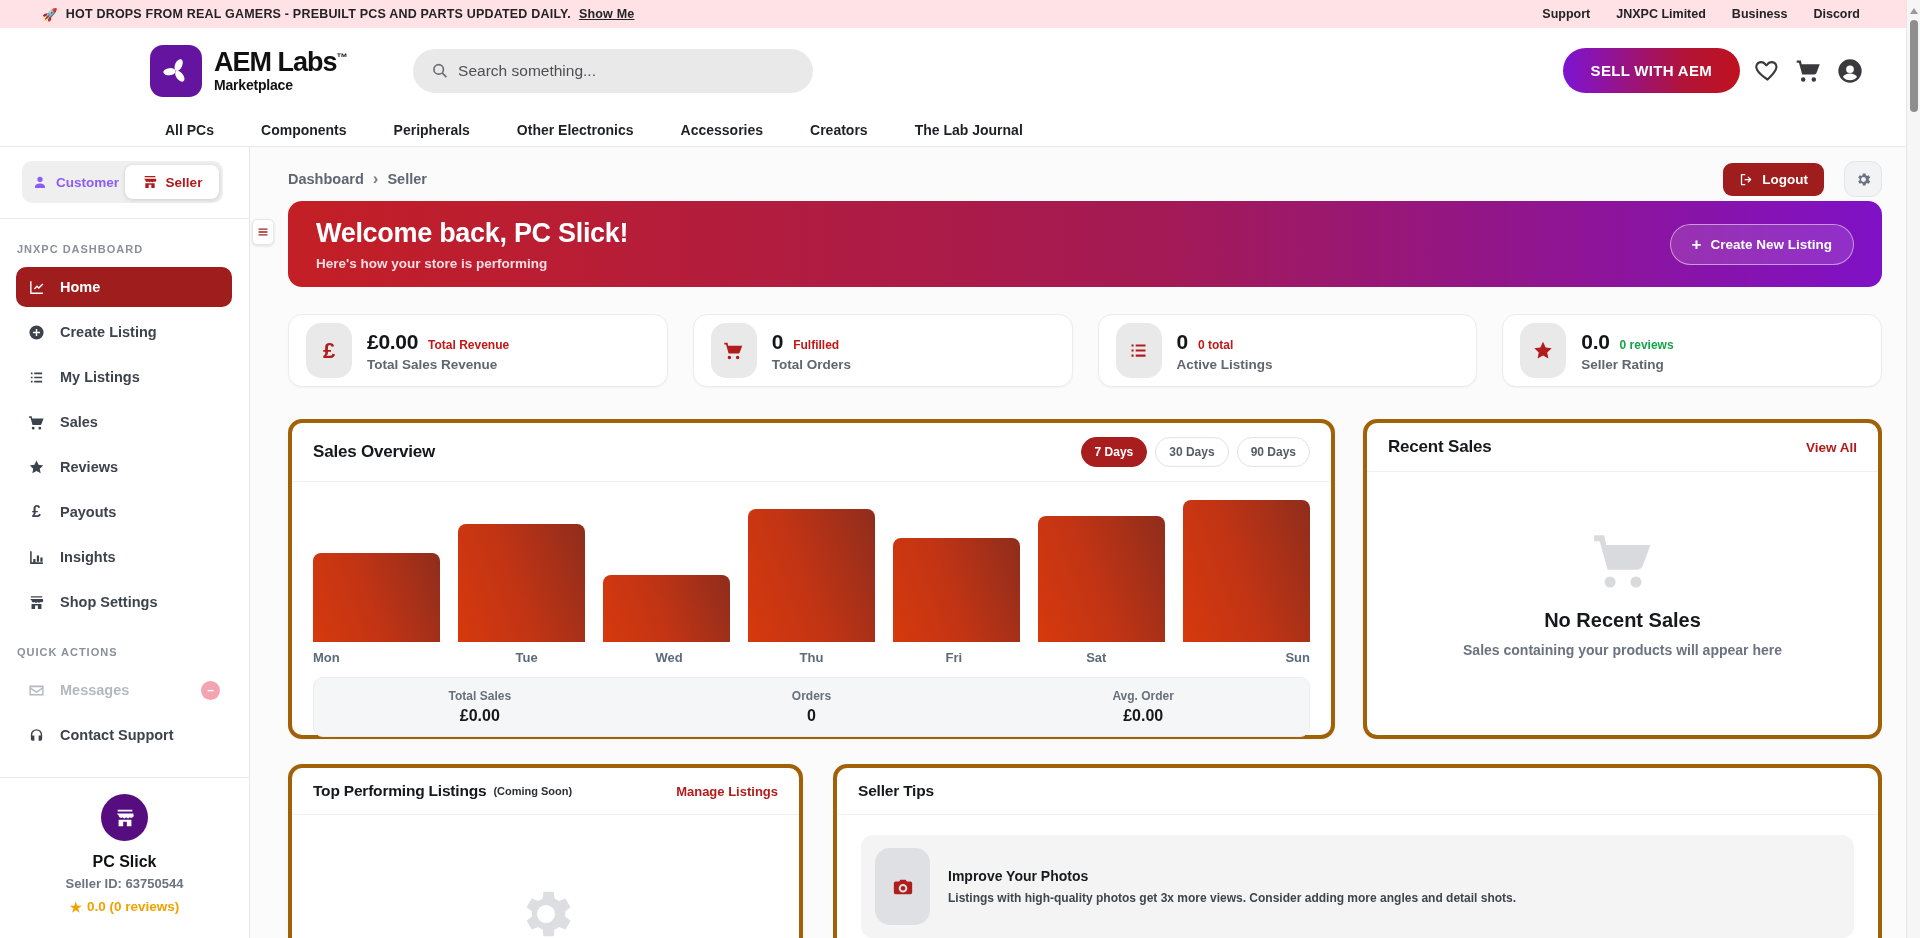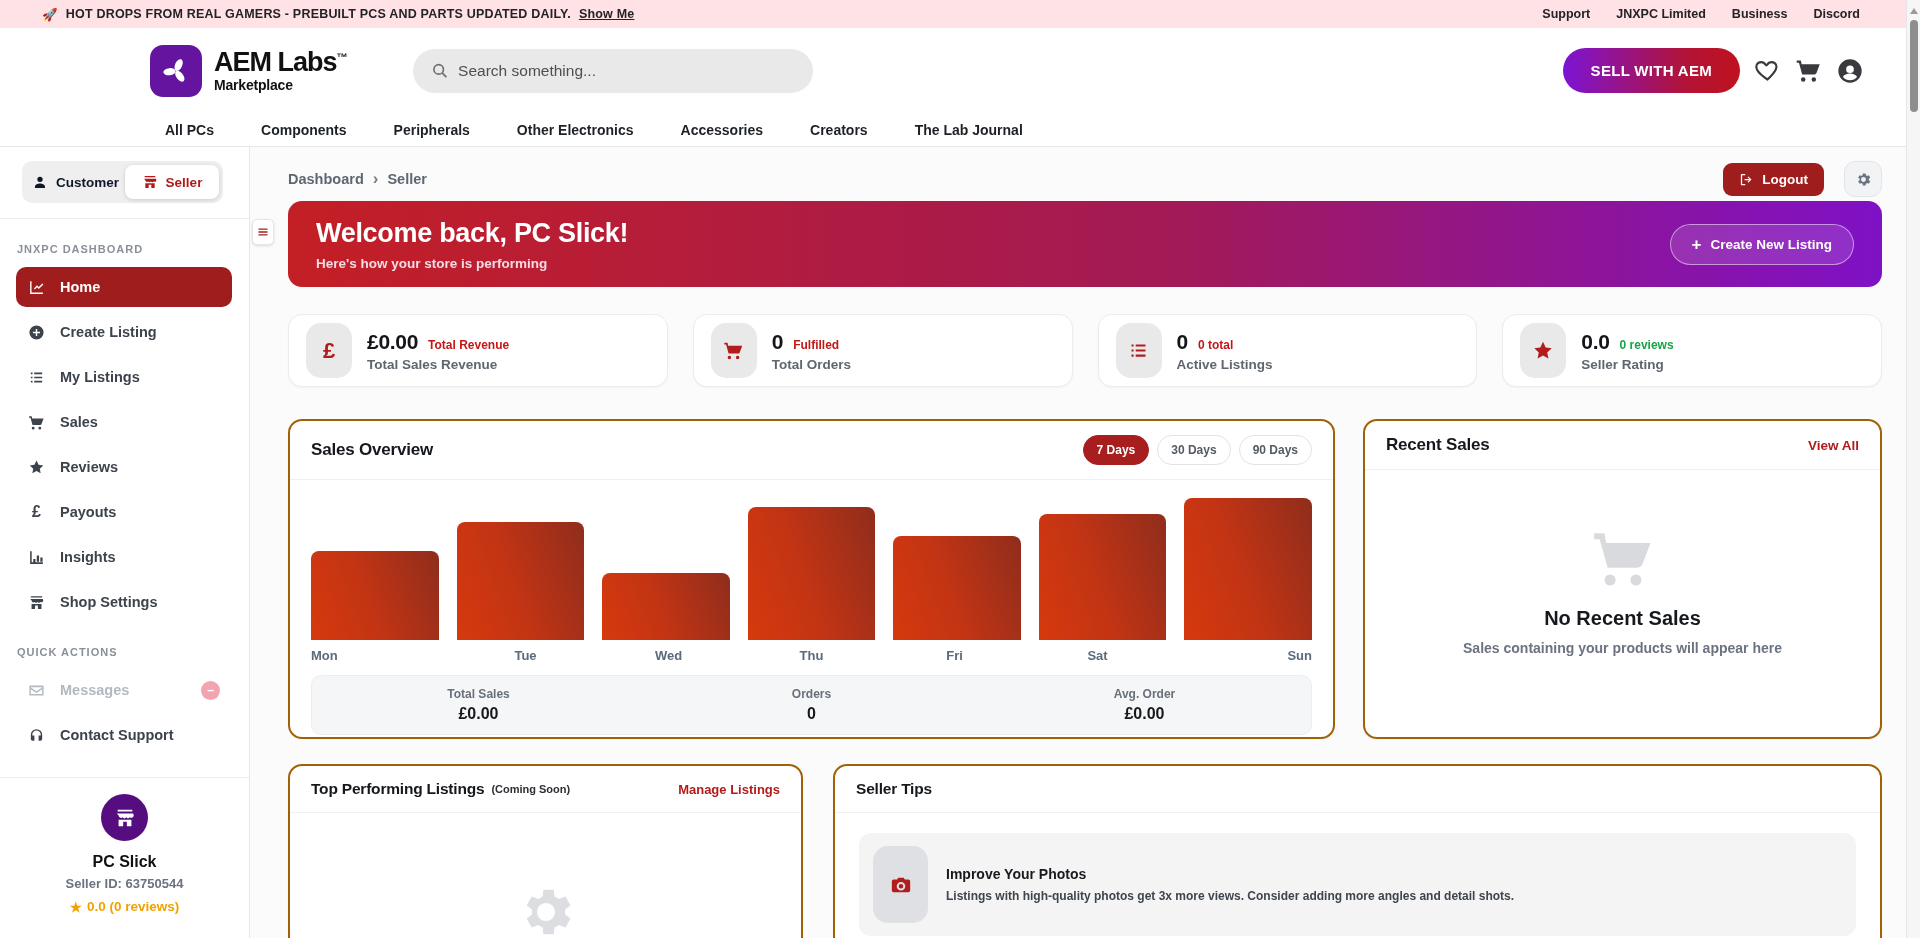--- a/index.html
+++ b/index.html
@@ -40,21 +40,21 @@
   .catnav span { font-size:14px; font-weight:700; color:#1d2126; cursor:pointer; white-space:nowrap; }
 
   
   .content { display:flex; height:791px; }
   .sidebar { width:250px; background:#fff; border-right:1px solid #e7e7e7; padding-top:14px; flex-shrink:0; }
   .main { flex:1; background:#fbfbfb; padding:0 38px; position:relative; overflow:hidden; }
 
   
   .role-toggle { margin:0 26px 0 22px; background:#efeff0; border-radius:10px; padding:4px; display:flex; }
   .role-btn { flex:1; display:flex; align-items:center; justify-content:center; gap:8px;
-    font-size:13.5px; font-weight:700; padding:9px 6px; border-radius:8px; cursor:pointer; color:#0f172a; }
+    font-size:13.5px; font-weight:700; padding:9px 6px; border-radius:8px; cursor:pointer; color:#8b5cf6; }
   .role-btn.active { background:#fff; color:#b01a1a; box-shadow:0 1px 4px rgba(0,0,0,.15); }
   .side-divider { border-top:1px solid #ececec; margin-top:15px; }
   .side-label { font-size:11px; font-weight:800; letter-spacing:.09em; color:#8a9099; margin:24px 0 12px 17px; }
   .menu { display:flex; flex-direction:column; gap:5px; padding:0 17px 0 16px; }
   .menu-item { display:flex; align-items:center; gap:15px; height:40px; padding:0 12px;
     border-radius:10px; font-size:14.5px; font-weight:700; color:#3d434d; cursor:pointer; }
   .menu-item.active { background:#a01d1d; color:#fff; }
   .menu-item.muted { color:#b3b9c1; }
   .menu-item .mi-label { flex:1; }
   .badge { width:19px; height:19px; border-radius:50%; background:#f2a4b1; color:#fff;
@@ -105,21 +105,21 @@
   .stat-tile .pound-glyph { font-size:22px; font-weight:800; }
   .stat-value-row { display:flex; align-items:baseline; gap:10px; }
   .stat-value { font-size:21px; font-weight:800; color:#141519; letter-spacing:-.3px; }
   .stat-tag { font-size:12px; font-weight:800; }
   .tag-red { color:#c21717; }
   .tag-green { color:#17a349; }
   .stat-label { font-size:13.5px; color:#5f6670; font-weight:600; margin-top:3px; }
 
   
   .panels-row { display:flex; gap:28px; margin-top:32px; }
-  .card { background:#fff; border:2px solid #a16207; border-radius:14px; box-shadow:0 1px 2px rgba(0,0,0,.04); }
+  .card { background:#fff; border:4px solid #a16207; border-radius:14px; box-shadow:0 1px 2px rgba(0,0,0,.04); }
   .card-head { display:flex; align-items:center; padding:14px 21px; border-bottom:1px solid #f0f0f1; }
   .card-title { font-size:17px; font-weight:800; color:#15181c; letter-spacing:-.2px; }
   .sales-card { flex:1; height:320px; display:flex; flex-direction:column; }
   .range-group { margin-left:auto; display:flex; gap:8px; }
   .range-pill { font-size:12px; font-weight:700; color:#555b63; background:#fff; border:1px solid #e3e3e5;
     border-radius:999px; padding:7px 13px; cursor:pointer; font-family:"Liberation Sans", sans-serif; }
   .range-pill.active { background:#a81e1e; border-color:#a81e1e; color:#fff; font-weight:800; }
   .chart { padding:8px 21px 0; flex:1; }
   .bars { display:flex; align-items:flex-end; justify-content:space-between; height:152px; gap:18px; }
   .bar-col { flex:1; display:flex; align-items:flex-end; height:100%; }

